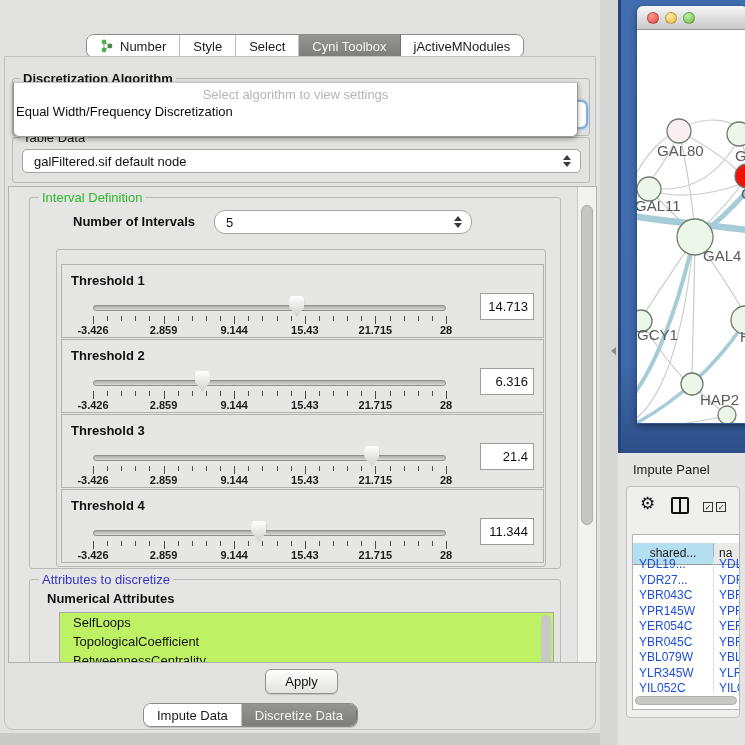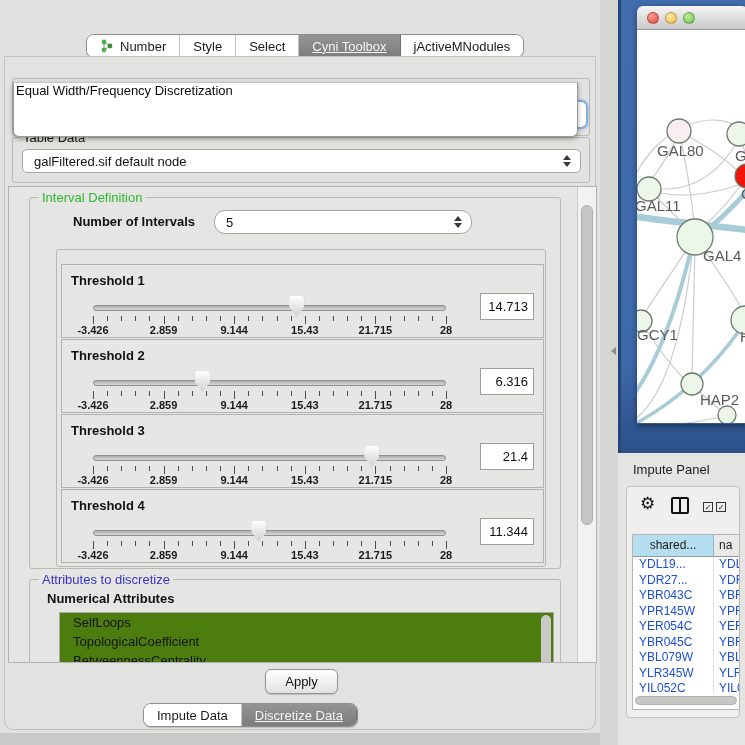--- a/index.html
+++ b/index.html
@@ -10,21 +10,21 @@
   
   #control-panel { position:absolute; left:0; top:0; width:600px; height:733px; background:#e1e1df; }
   .cp-titlebar { position:absolute; left:0; top:0; width:600px; height:28px; background:linear-gradient(#ececea,#deded c); background:#e7e7e5; border-bottom:1px solid #b6b6b4; }
   .cp-title { position:absolute; left:10px; top:6px; font-size:13px; color:#1c1c1c; }
   .float-icon { position:absolute; left:560px; top:9px; width:11px; height:11px; border:2px solid #2a2a2a; border-radius:1px; }
   .close-icon { position:absolute; left:581px; top:5px; font-size:13px; font-weight:bold; color:#111; }
 
   .seg-bar { position:absolute; display:flex; height:24px; background:#fff; border:1px solid #8d8d8b; border-radius:8px; overflow:hidden; box-shadow:0 1px 1px rgba(0,0,0,.15); }
   .seg { display:flex; align-items:center; padding:0 13px; font-size:13px; color:#1a1a1a; background:#fff; border-right:1px solid #c2c2c0; white-space:nowrap; }
   .seg:last-child { border-right:none; }
-  .seg.active { background:linear-gradient(#949492,#7d7d7b); color:#f5f5f3; border-right:1px solid #6f6f6d;text-decoration:underline; }
+  .seg.active { background:linear-gradient(#949492,#7d7d7b); color:#f5f5f3; border-right:1px solid #6f6f6d; }
   .seg .net-ic { margin-right:6px; }
 
   .cp-body { position:absolute; left:4px; top:56px; width:592px; height:674px; background:#e2e2e0; border:1px solid #c2c2c0; border-radius:0 0 9px 9px; }
 
   .groupbox { position:absolute; border:1px solid #b9b9b7; border-radius:3px; }
   .group-label { position:absolute; font-size:13px; background:#e2e2e0; padding:0 3px; white-space:nowrap; }
   .gl-black { color:#161616; font-weight:bold; }
   .gl-green { color:#2eb82e; }
   .gl-blue  { color:#3434cc; }
 
@@ -46,21 +46,21 @@
   .vthumb { position:absolute; left:572px; top:18px; width:12px; height:320px; background:#c5c5c3; border:1px solid #aeaeac; border-radius:7px; }
 
   .thr-panel { position:absolute; left:52px; width:483px; height:74px; border:1px solid #b2b2b0; background:#e6e6e4; }
   .thr-title { position:absolute; left:9px; top:8px; font-size:13px; font-weight:bold; color:#111; }
   .thr-track { position:absolute; left:31px; top:40px; width:353px; height:6px; border:1px solid #8f8f8d; border-radius:3px; background:linear-gradient(#adadab,#d9d9d7); }
   .thr-thumb { position:absolute; top:31px; width:15px; height:21px; background:linear-gradient(#ffffff,#cfcfcd); clip-path:polygon(12% 0,88% 0,100% 14%,100% 52%,50% 100%,0 52%,0 14%); filter:drop-shadow(0 0 1px #777); }
   .tick { position:absolute; width:1px; background:#4c4c4a; }
   .tick-lbl { position:absolute; width:60px; text-align:center; font-size:11px; font-weight:bold; color:#1a1a1a; }
   .thr-value { position:absolute; left:418px; top:28px; width:54px; height:27px; background:#fff; border:1px solid #9d9d9b; font-size:13px; color:#111; text-align:right; line-height:25px; padding-right:5px; }
 
-  .attr-list { position:absolute; background:#4d7c0f; border:1px solid #a8a8a6; }
+  .attr-list { position:absolute; background:#bef264; border:1px solid #a8a8a6; }
   .attr-item { font-size:13px; color:#141414; padding-left:13px; height:19px; line-height:19px; }
   .list-scroll { position:absolute; right:2px; top:2px; width:10px; height:70px; background:#c9c9c7; border-radius:5px; }
 
   .apply-btn { position:absolute; left:265px; top:669px; width:73px; height:25px; background:linear-gradient(#ffffff,#e2e2e0); border:1px solid #939391; border-radius:6px; font-size:13px; color:#111; text-align:center; line-height:23px; box-shadow:0 1px 1px rgba(0,0,0,.15); }
 
   
   #splitter { position:absolute; left:600px; top:0; width:18px; height:745px; background:#d6d6d4; }
   .split-arrow { position:absolute; left:611px; top:347px; width:0; height:0; border-top:4px solid transparent; border-bottom:4px solid transparent; border-right:5px solid #8a8a88; }
 
   
@@ -75,21 +75,21 @@
 
   
   #table-panel { position:absolute; left:618px; top:453px; width:127px; height:292px; background:#e4e4e2; }
   .tp-title { position:absolute; left:15px; top:9px; font-size:13px; color:#1c1c1c; }
   .tp-body { position:absolute; left:8px; top:33px; width:114px; height:232px; background:#efefed; border:1px solid #c1c1bf; border-radius:4px; }
   .gear-icon { position:absolute; left:13px; top:6px; font-size:17px; color:#111; }
   .cols-icon { position:absolute; left:44px; top:10px; width:18px; height:17px; border:2px solid #111; border-radius:2px; }
   .cols-icon::after { content:""; position:absolute; left:6px; top:0; width:2px; height:13px; background:#111; }
   .cb-icon { position:absolute; top:15px; width:10px; height:10px; border:1px solid #333; font-size:8px; line-height:9px; text-align:center; color:#222; }
   .tp-table { position:absolute; left:5px; top:47px; width:108px; height:176px; background:#fff; border:1px solid #b5b5b3; overflow:hidden; }
-  .tp-header { position:absolute; left:0; top:0; width:100%; height:22px; display:flex; border-bottom:1px solid #9a9a98; font-size:12px; color:#1a1a1a; }
+  .tp-header { position:absolute; left:0; top:8px; width:100%; height:22px; display:flex; border-bottom:1px solid #9a9a98; font-size:12px; color:#1a1a1a; }
   .tp-col1 { width:81px; background:#b5def1; border-right:1px solid #93b7c9; text-align:center; line-height:21px; }
   .tp-col2 { flex:1; background:#e9e9e7; padding-left:5px; line-height:21px; }
   .tp-rows { position:absolute; left:0; top:22px; width:100%; height:136px; overflow:hidden; }
   .tp-row { display:flex; height:15.5px; font-size:12px; color:#1d4ed8; }
   .tp-c1 { width:81px; padding-left:6px; border-right:1px solid #e0e0de; white-space:nowrap; overflow:hidden; }
   .tp-c2 { flex:1; padding-left:5px; white-space:nowrap; overflow:hidden; }
   .hscroll { position:absolute; left:2px; top:161px; width:102px; height:9px; background:#c7c7c5; border:1px solid #b0b0ae; border-radius:5px; }
 
   svg text { font-family:"Liberation Sans", sans-serif; }
 </style>
@@ -122,34 +122,36 @@
           <span>Cyni Toolbox</span>
         </div>
         <div class="seg">
           <span>jActiveMNodules</span>
         </div>
       </div>
 
     <div class="cp-body"></div>
 
     <div class="groupbox" style="left:12px; top:78px; width:578px; height:58px;"></div>
+    <span class="group-label gl-black" style="left:20px; top:71px;">Discretization Algorithm</span>
     <div class="focus-ring"></div>
 
     <div class="groupbox" style="left:12px; top:137px; width:578px; height:46px;"></div>
     <span class="group-label" style="left:20px; top:130px; color:#161616;">Table Data</span>
     <div class="combo" style="left:22px; top:149px; width:559px; height:24px;">
       <span>galFiltered.sif default node</span>
       <span class="stepper">
           <span class="tri-up"></span>
           <span class="tri-dn"></span>
         </span>
       </div>
     </div>
 
     <div class="algo-popup">
+      <div class="popup-placeholder">Select algorithm to view settings</div>
       <div id="popup-items">
         <div class="popup-item">Equal Width/Frequency Discretization</div>
       </div>
     </div>
 
     <div class="scrollpane">
 
       <div class="groupbox" style="left:20px; top:10px; width:532px; height:372px; background:#e5e5e3;"></div>
       <span class="group-label gl-green" style="left:30px; top:3px; background:#e5e5e3;">Interval Definition</span>
 

